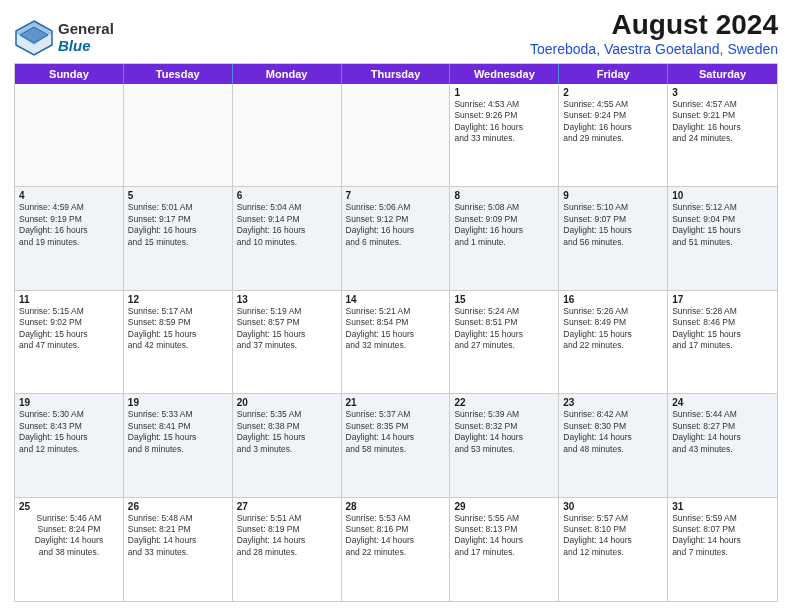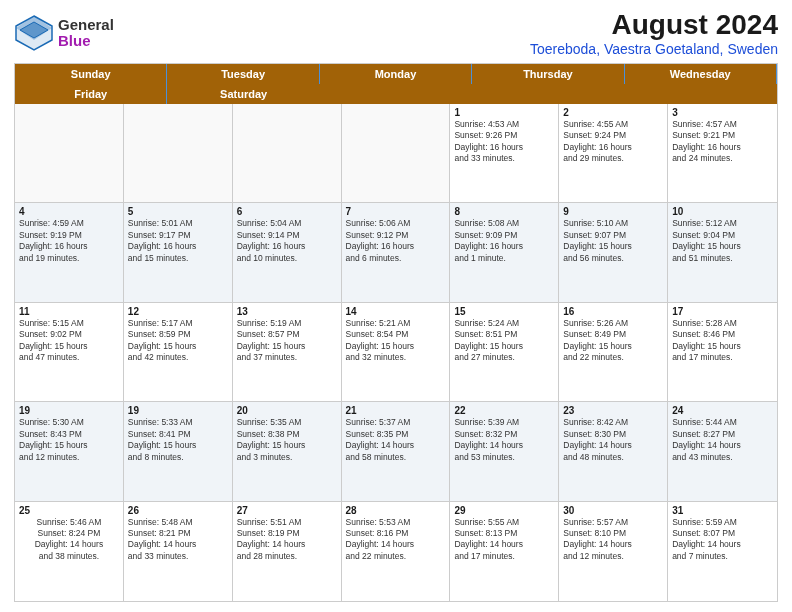--- a/index.html
+++ b/index.html
@@ -12,21 +12,21 @@
     }
     .page {
       width: 792px;
       height: 612px;
       padding: 10px 14px;
       display: flex;
       flex-direction: column;
     }
     .header {
       display: flex;
-      align-items: center;
+      align-items: flex-end;
       justify-content: space-between;
       margin-bottom: 6px;
     }
     .title-block {
       text-align: right;
     }
     .title-block h1 {
       font-size: 28px;
       font-weight: bold;
       color: #1a1a1a;
@@ -38,22 +38,22 @@
       color: #1d4ed8;
     }
     .calendar {
       flex: 1;
       display: flex;
       flex-direction: column;
       border: 1px solid #ccc;
     }
     .cal-header {
       display: grid;
-      grid-template-columns: repeat(5, 1fr);
-      background: #a16207;
+      grid-template-columns: repeat(7, 1fr);
+      background: #6d28d9;
     }
     .cal-header-cell {
       color: #fff;
       font-size: 11px;
       font-weight: bold;
       text-align: center;
       padding: 4px 2px;
       border-right: 1px solid #4a90d9;
     }
     .cal-header-cell:last-child { border-right: none; }
@@ -105,21 +105,22 @@
       line-height: 1.1;
     }
     .logo-general-text {
       font-size: 15px;
       font-weight: bold;
       color: #333;
     }
     .logo-blue-text {
       font-size: 15px;
       font-weight: bold;
-      color: #a21caf;
+      color: #0369a1;
+      font-style: italic;
     }
   </style>
 </head>
 <body>
 
 <div class="page">
   <div class="header">
     <div class="logo-wrapper">
       <svg class="logo-svg" viewBox="0 0 40 38">
         <polygon points="20,2 38,12 38,26 20,36 2,26 2,12" fill="#1a6ab5" opacity="0.15"></polygon>

